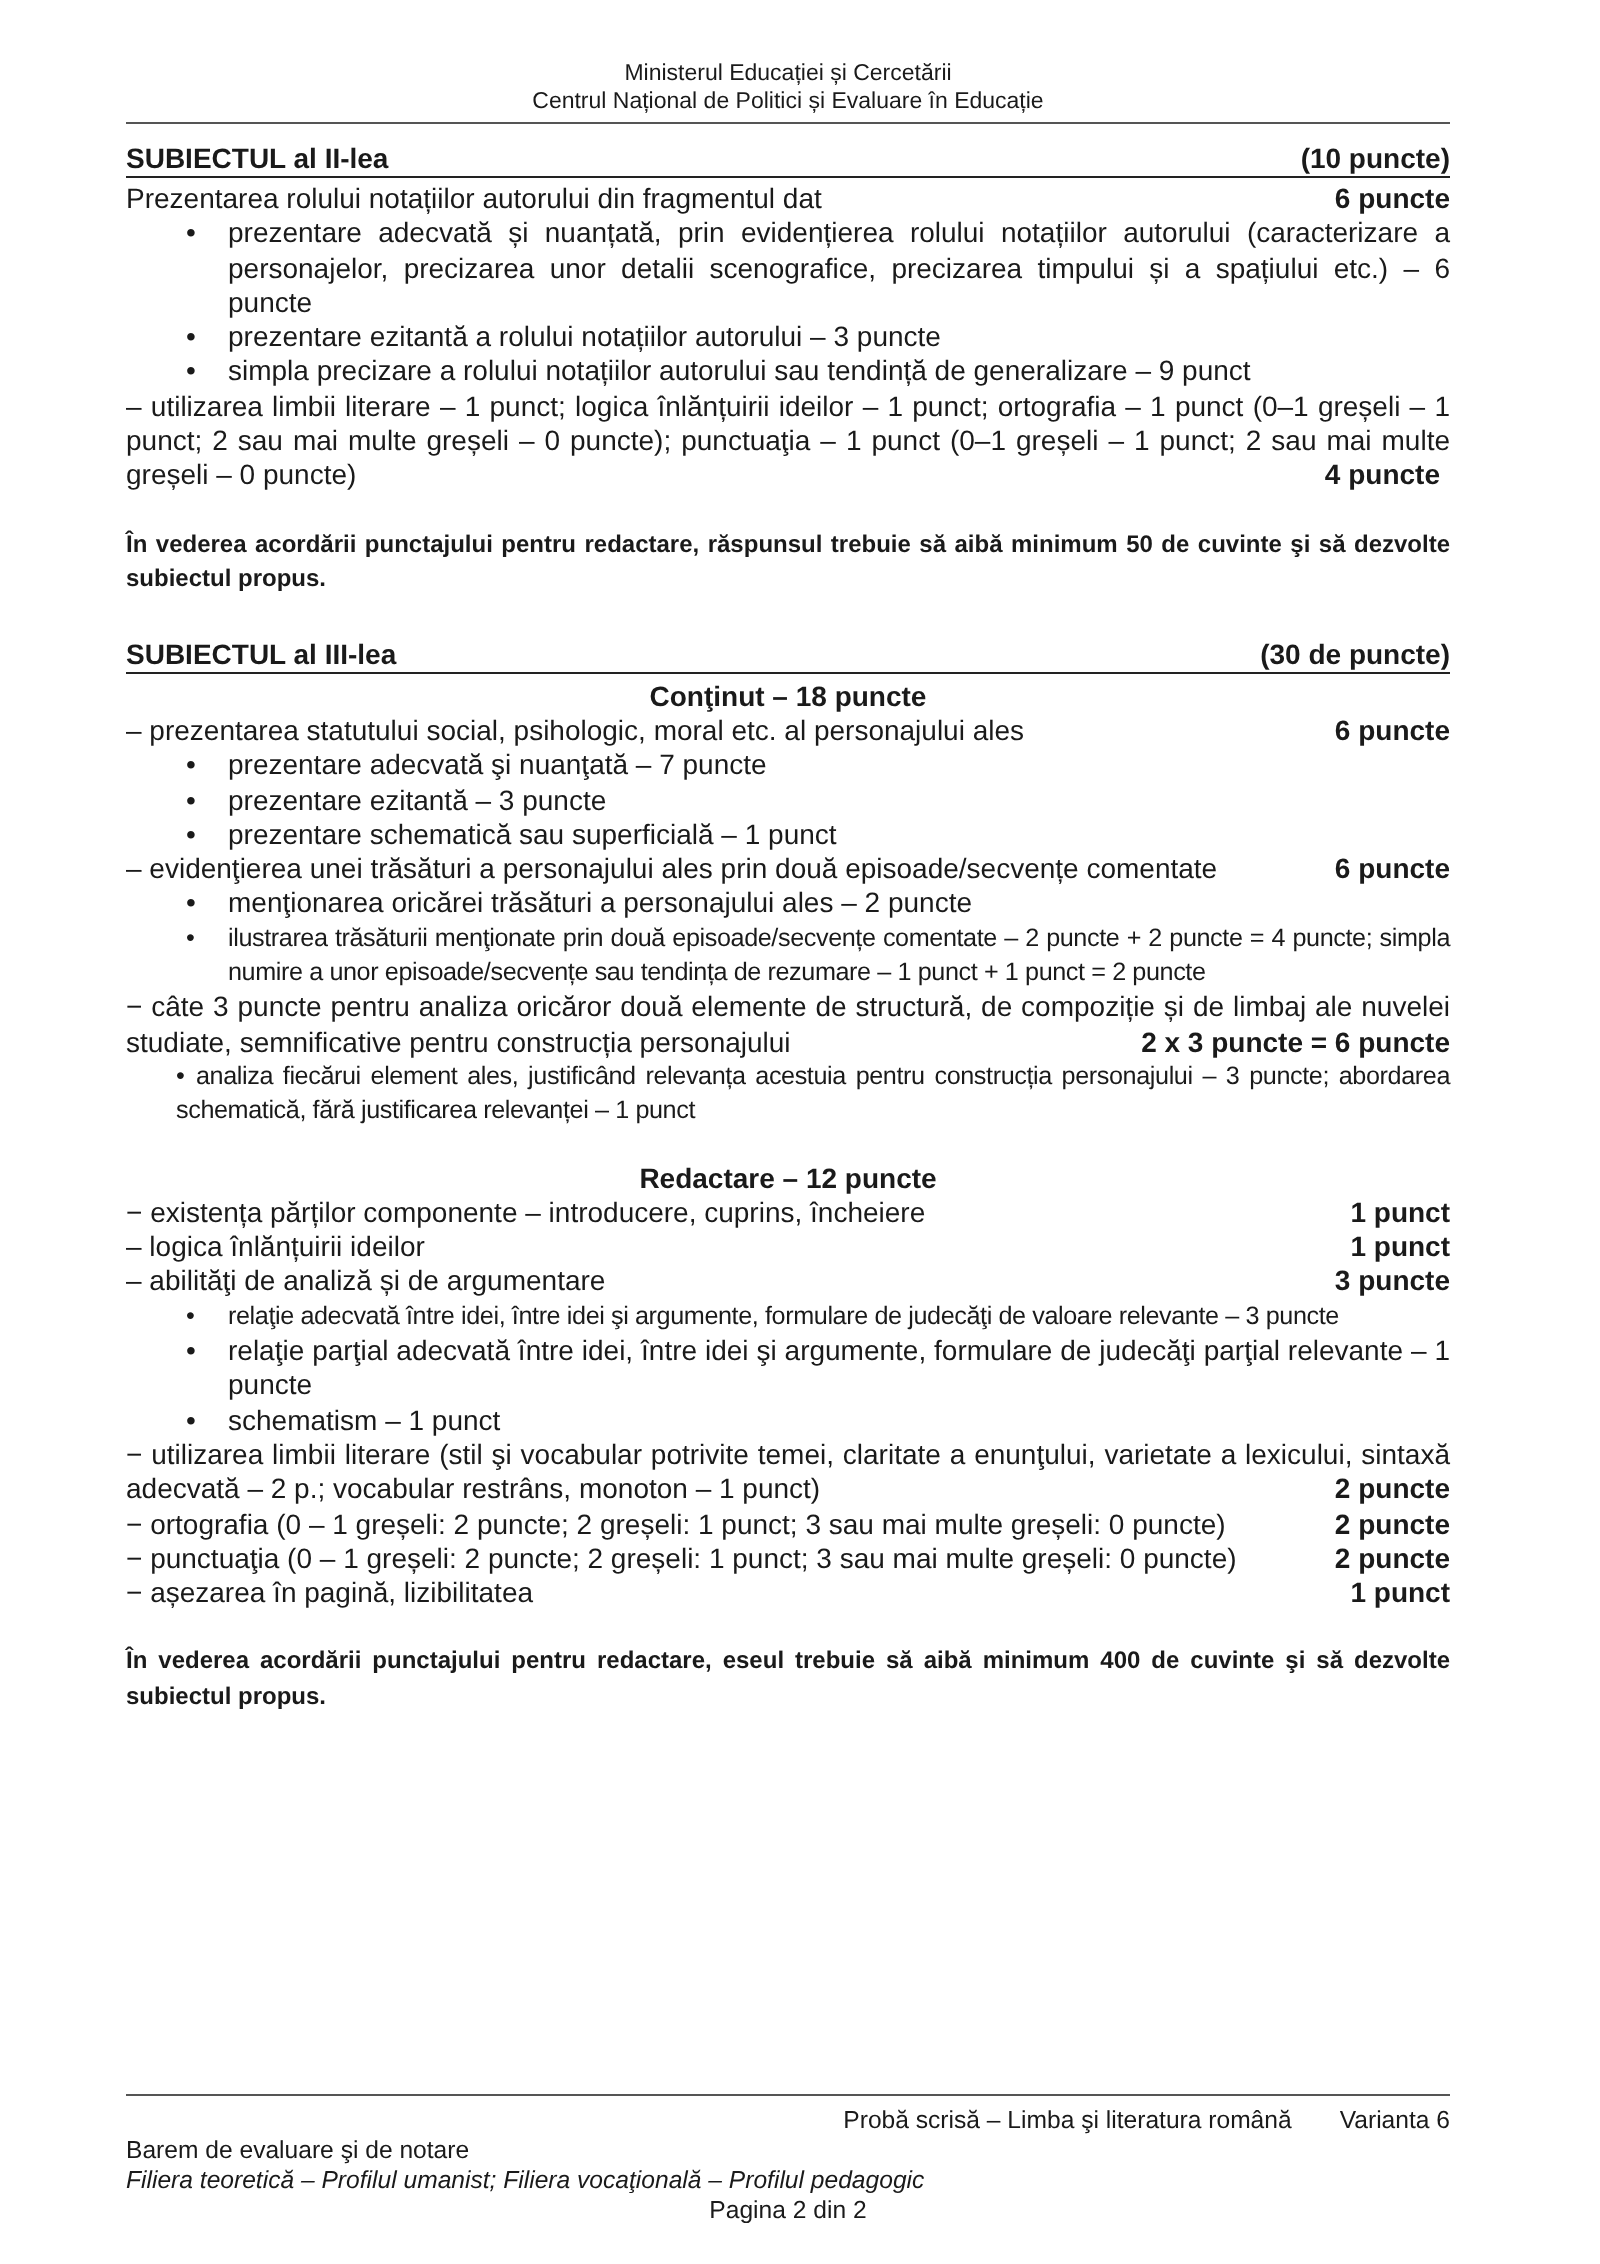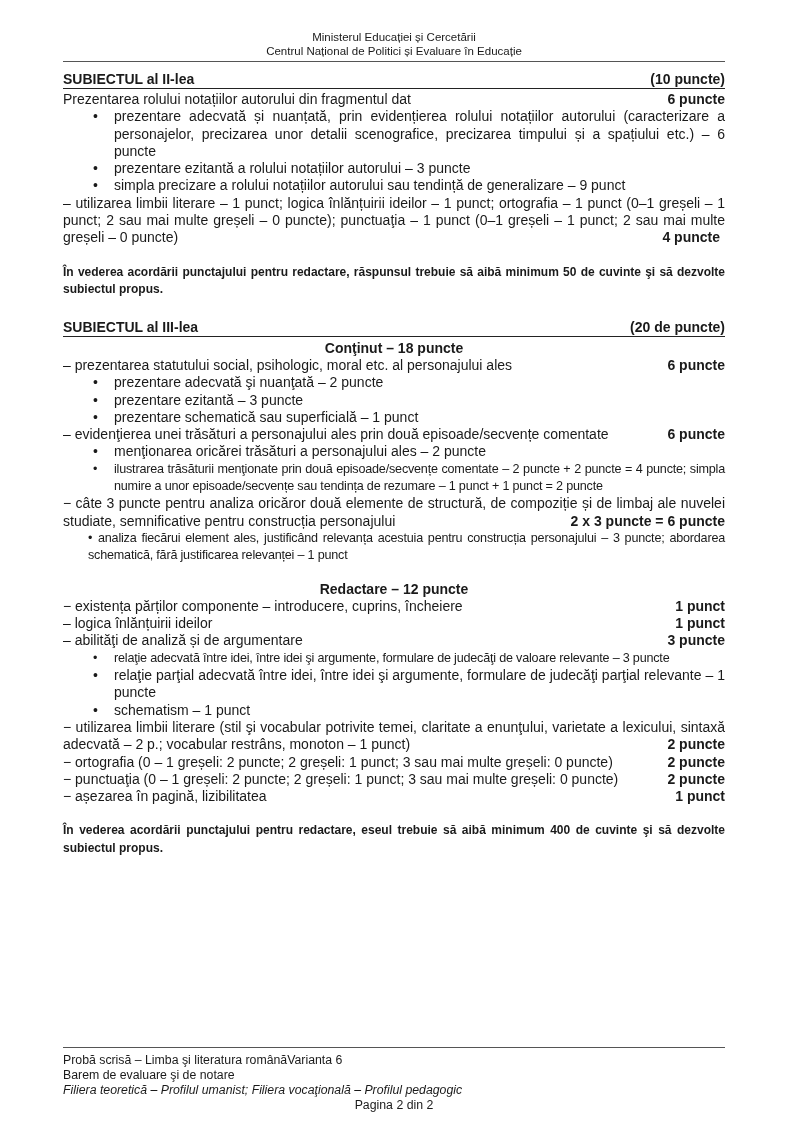--- a/index.html
+++ b/index.html
@@ -17,21 +17,21 @@
   .p { font-size: 14px; line-height: 17.3px; text-align: justify; }
   .bul { position: relative; padding-left: 51px; font-size: 14px; line-height: 17.3px; text-align: justify; }
   .bul::before { content: "•"; position: absolute; left: 30px; }
   .bul.small { font-size: 12.6px; letter-spacing: -0.2px; }
   .bul2 { position: relative; padding-left: 25px; font-size: 12.6px; line-height: 17.3px; text-align: justify; letter-spacing: -0.2px; }
   .bul2 .dot { position: absolute; left: 25px; }
   .bold-p { font-weight: bold; font-size: 12px; line-height: 17.5px; text-align: justify; }
   .sub { font-weight: bold; font-size: 14px; line-height: 17.3px; text-align: center; }
   .footer { position: absolute; left: 63px; top: 1047px; width: 662px; border-top: 1px solid #555;
             font-size: 12.3px; line-height: 15px; padding-top: 5px; }
-  .footer .r1 { display: flex; justify-content: flex-start; }
+  .footer .r1 { display: flex; justify-content: flex-end; gap: 24px; }
   .footer .it { font-style: italic; }
   .footer .pg { text-align: center; }
 </style>
 </head>
 <body>
 
 <div class="page">
   <div class="hdr">
     <div>Ministerul Educației și Cercetării</div>
     <div>Centrul Național de Politici și Evaluare în Educație</div>
@@ -50,28 +50,28 @@
   <div class="bul">prezentare ezitantă a rolului notațiilor autorului – 3 puncte</div>
   <div class="bul">simpla precizare a rolului notațiilor autorului sau tendință de generalizare – 9 punct</div>
   <div class="p" style="position:relative">
     <span>– utilizarea limbii literare – 1 punct; logica înlănțuirii ideilor – 1 punct; ortografia – 1 punct (0–1 greșeli – 1 punct; 2 sau mai multe greșeli – 0 puncte); punctuaţia – 1 punct (0–1 greșeli – 1 punct; 2 sau mai multe greșeli – 0 puncte)</span>
     <span style="position:absolute; right:5px; bottom:0; font-weight:bold">4 puncte</span>
   </div>
   <div class="bold-p" style="margin-top:17px">În vederea acordării punctajului pentru redactare, răspunsul trebuie să aibă minimum 50 de cuvinte şi să dezvolte subiectul propus.</div>
 
   <div class="sect" style="margin-top:19px">
     <span>SUBIECTUL al III-lea</span>
-    <span class="pts">(20 de puncte)</span>
+    <span class="pts">(30 de puncte)</span>
   </div>
   <div class="sub" style="margin-top:3px">Conţinut – 18 puncte</div>
   <div class="row">
     <span class="txt">– prezentarea statutului social, psihologic, moral etc. al personajului ales</span>
     <span class="pts">6 puncte</span>
   </div>
-  <div class="bul">prezentare adecvată şi nuanţată – 2 puncte</div>
+  <div class="bul">prezentare adecvată şi nuanţată – 7 puncte</div>
   <div class="bul">prezentare ezitantă – 3 puncte</div>
   <div class="bul">prezentare schematică sau superficială – 1 punct</div>
   <div class="row">
     <span class="txt">– evidenţierea unei trăsături a personajului ales prin două episoade/secvențe comentate</span>
     <span class="pts">6 puncte</span>
   </div>
   <div class="bul">menţionarea oricărei trăsături a personajului ales – 2 puncte</div>
   <div class="bul small">ilustrarea trăsăturii menţionate prin două episoade/secvențe comentate – 2 puncte + 2 puncte = 4 puncte; simpla numire a unor episoade/secvențe sau tendința de rezumare – 1 punct + 1 punct = 2 puncte</div>
   <div class="p" style="position:relative">
     <span>− câte 3 puncte pentru analiza oricăror două elemente de structură, de compoziție și de limbaj ale nuvelei studiate, semnificative pentru construcția personajului</span>

